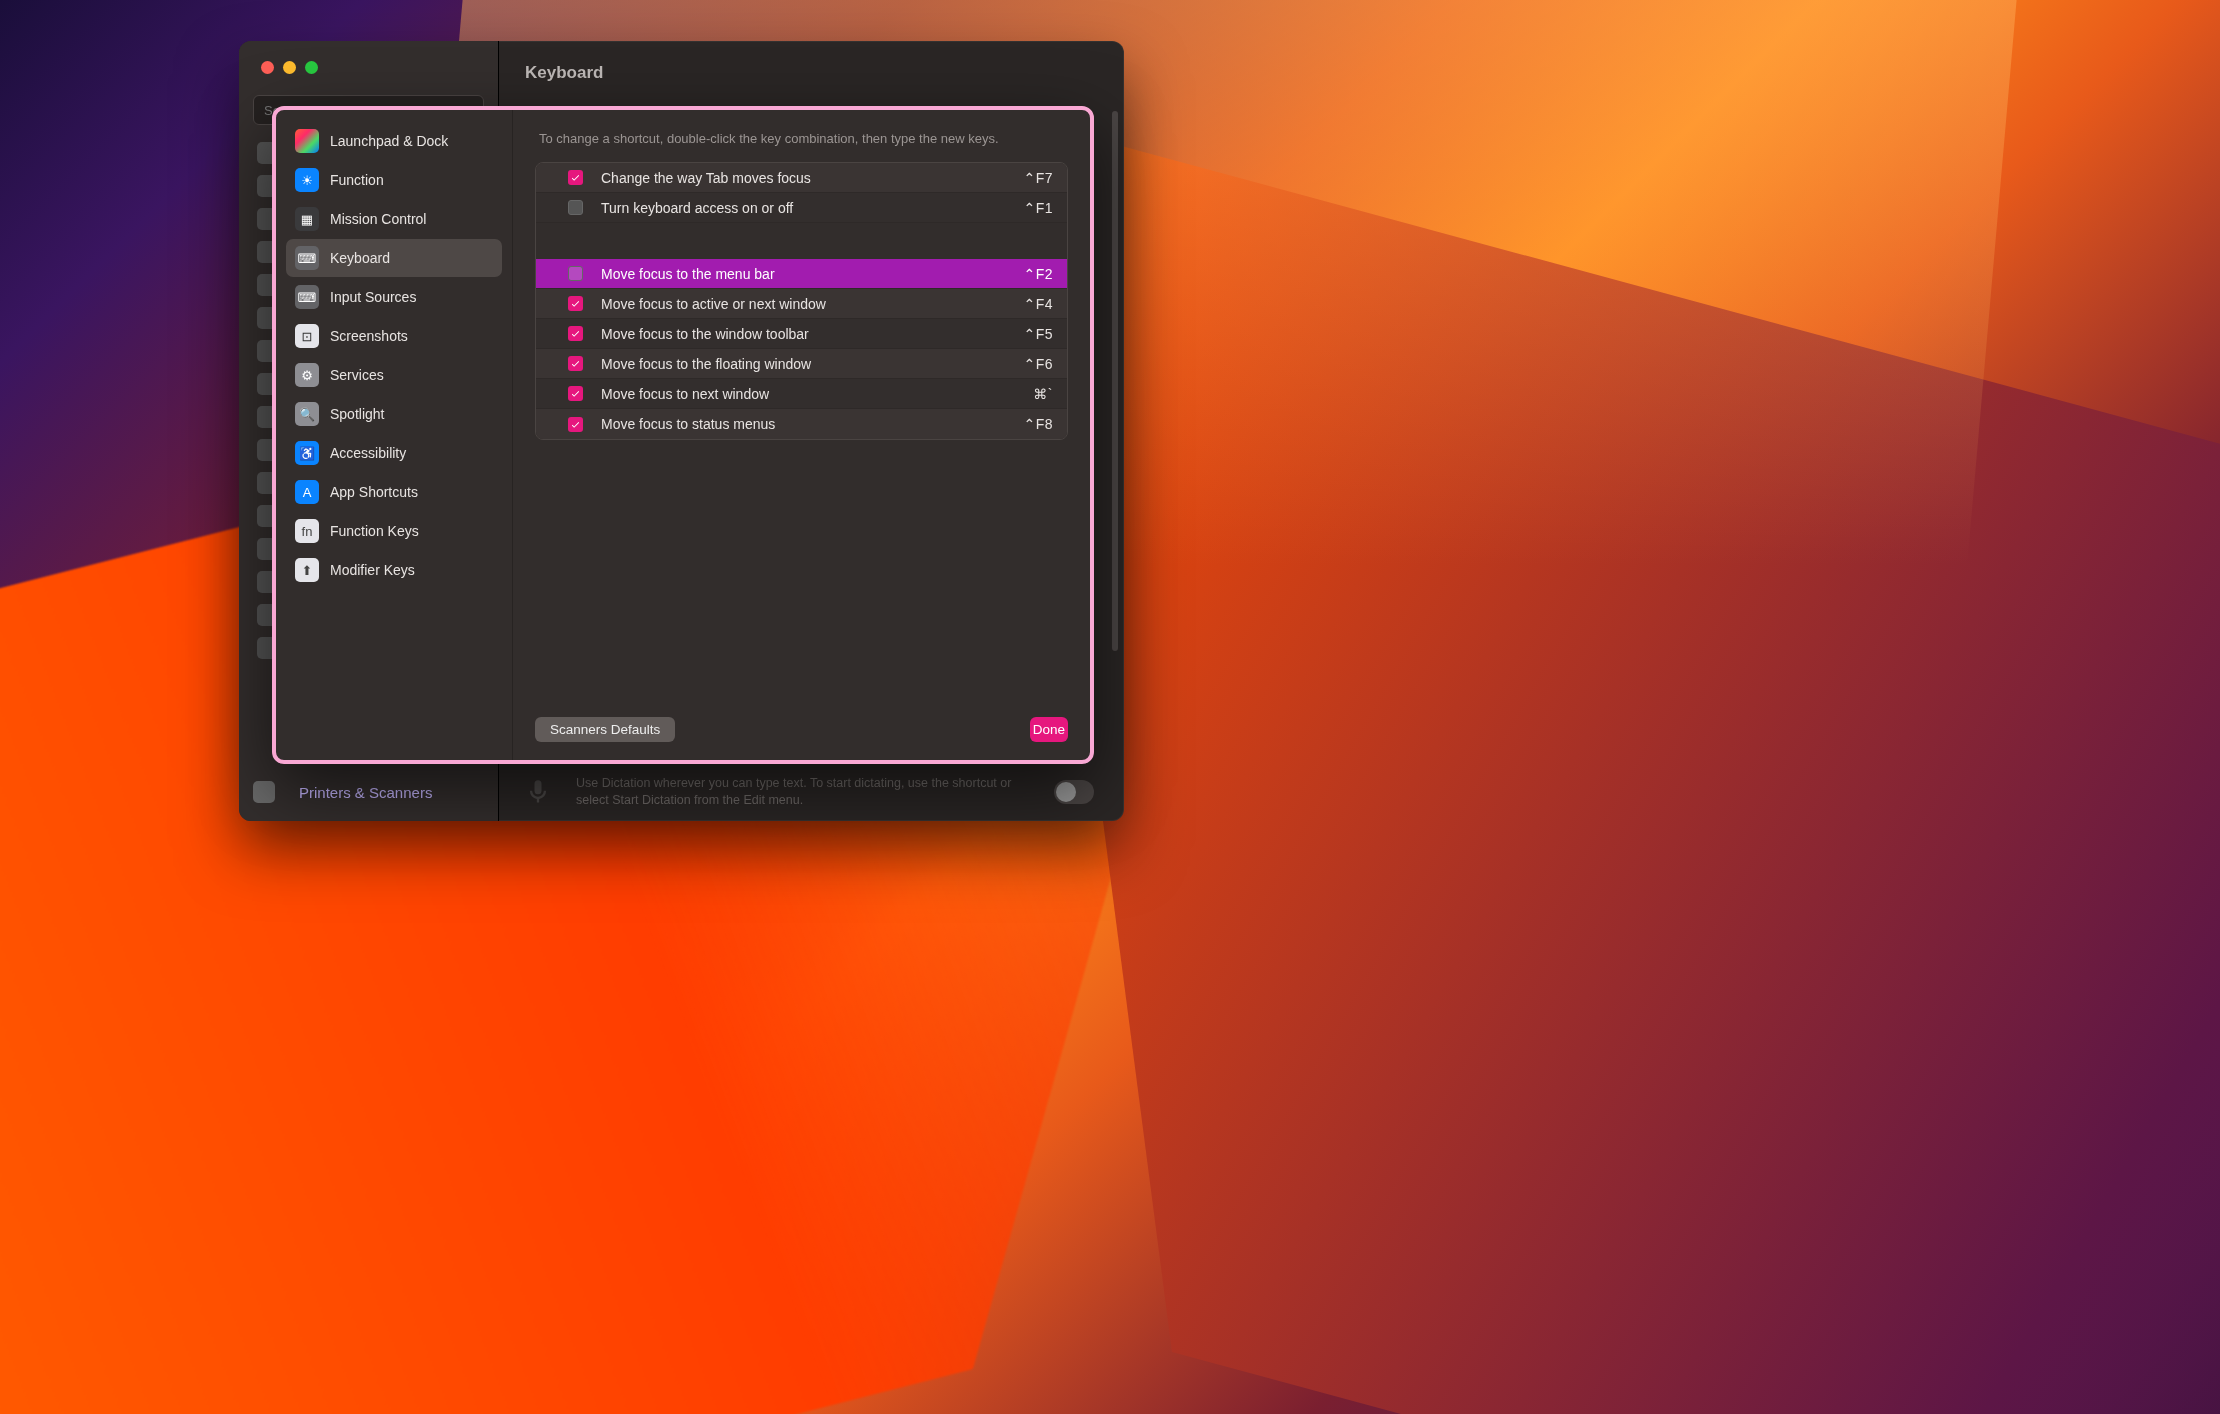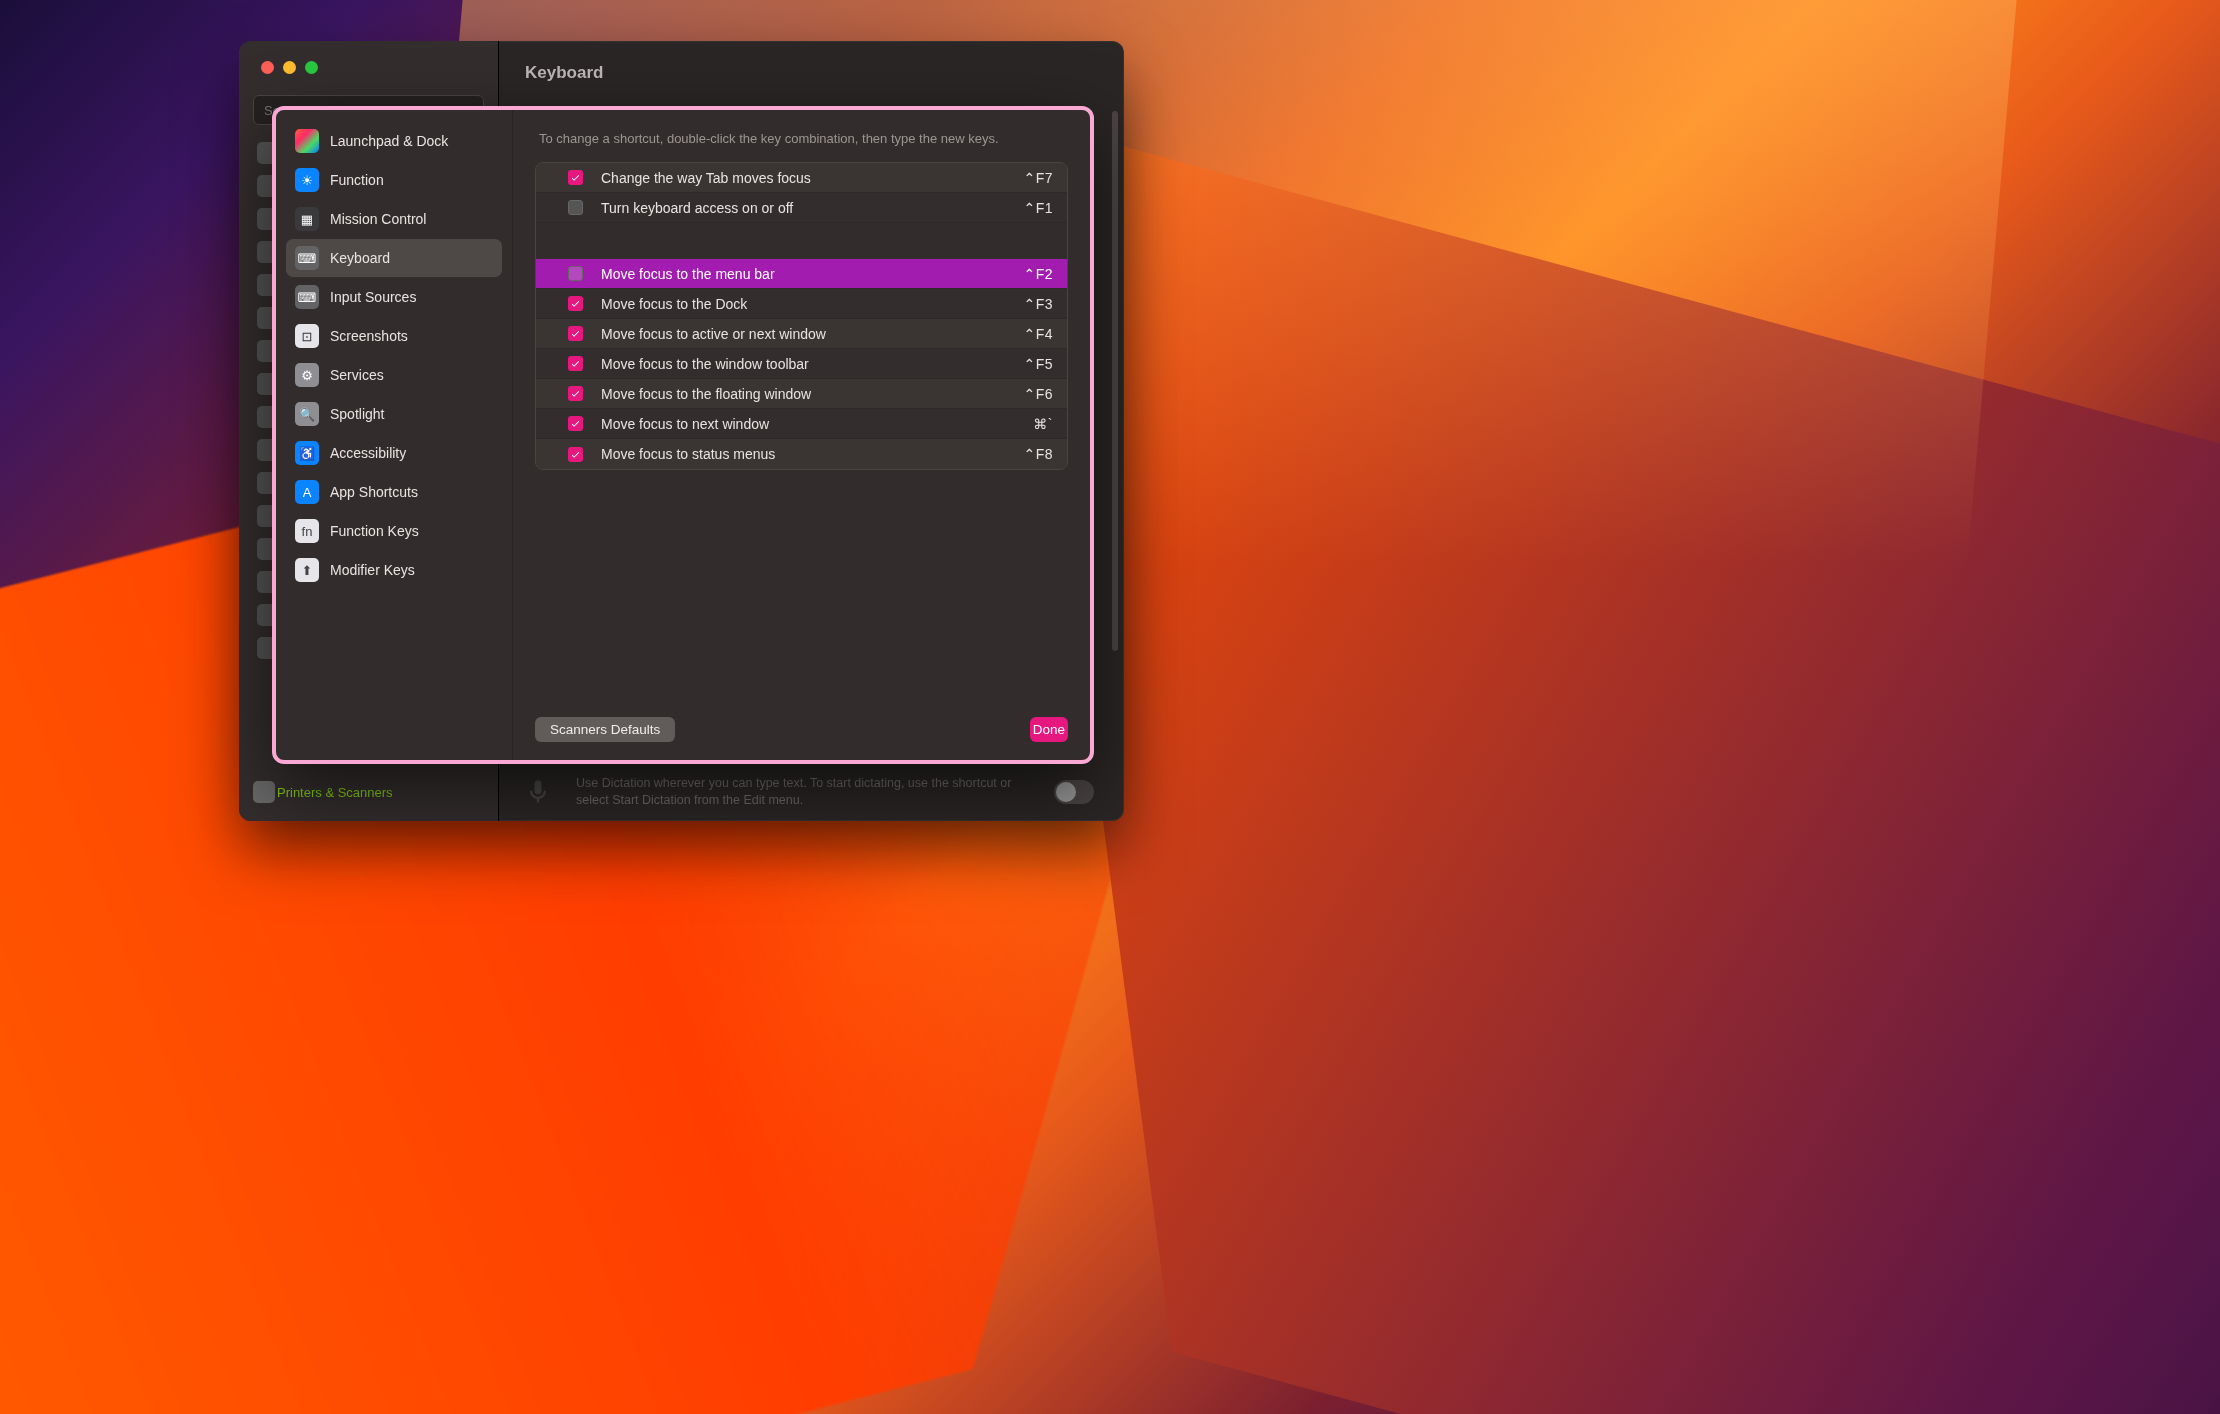--- a/index.html
+++ b/index.html
@@ -35,21 +35,21 @@
 
   .sys-sidebar{ width:260px; background:#332e2d; border-right:1px solid #000; flex-shrink:0; padding-top:54px; display:flex; flex-direction:column; }
   .sys-search-row{ padding:0 14px 8px; }
   .sys-search{ width:100%; height:30px; background:#252120; border:1px solid #4a4443; border-radius:6px; padding:0 10px; color:#888; font-size:13px; }
   .sys-side-items{ flex:1; overflow:hidden; padding:4px 10px;}
   .sys-side-item{ display:flex; align-items:center; gap:10px; padding:5px 8px; border-radius:6px; font-size:13.5px; color:#e6e2e0; margin-bottom:1px; position:relative;}
   .sys-side-item .sicon{ width:22px; height:22px; border-radius:5px; background:#555; flex-shrink:0;}
   .sys-content{ flex:1; display:flex; flex-direction:column;}
   .sys-title{ padding:22px 26px 10px; font-size:17px; font-weight:600; color:#bdb8b6;}
 
-  .sys-bottom-row{position:absolute; bottom:18px; left:14px; display:flex; align-items:center; gap:2px; color:#84cc16; font-size:13px;}
+  .sys-bottom-row{position:absolute; bottom:18px; left:14px; display:flex; align-items:center; gap:24px; color:#c4b5fd; font-size:15px;}
   .sys-bottom-row .sicon{width:22px;height:22px;border-radius:5px;background:#6a6a6a;}
 
   .dict-row{ position:absolute; bottom:12px; left:285px; right:30px; display:flex; align-items:center; gap:24px; color:#6f6a68; font-size:12.5px; line-height:1.35;}
   .mic-ic{ width:28px; height:28px; flex-shrink:0; opacity:.35; }
   .toggle{ width:40px; height:24px; background:#4a4544; border-radius:12px; position:relative; flex-shrink:0;}
   .toggle::after{content:""; position:absolute; left:2px; top:2px; width:20px; height:20px; background:#999; border-radius:50%;}
 
   .content-scroll{position:absolute; right:6px; top:70px; width:6px; height:540px; background:#4b4645; border-radius:3px;}
 
   
@@ -313,29 +313,20 @@
           <div class="sc-row alt">
             <span class="sc-check off"></span>
             <span class="sc-label">Turn keyboard access on or off</span>
             <span class="sc-key">⌃F1</span>
           </div>
           <div class="sc-row selected">
             <span class="sc-check off"></span>
             <span class="sc-label">Move focus to the menu bar</span>
             <span class="sc-key">⌃F2</span>
           </div>
-          <div class="sc-row alt">
-            <span class="sc-check on">
-              <svg viewBox="0 0 24 24">
-                <path fill="#fff" d="M9 16.2l-3.5-3.5L4 14.2 9 19.2 20 8.2l-1.5-1.5z"></path>
-              </svg>
-            </span>
-            <span class="sc-label">Move focus to the Dock</span>
-            <span class="sc-key">⌃F3</span>
-          </div>
           <div class="sc-row">
             <span class="sc-check on">
               <svg viewBox="0 0 24 24">
                 <path fill="#fff" d="M9 16.2l-3.5-3.5L4 14.2 9 19.2 20 8.2l-1.5-1.5z"></path>
               </svg>
             </span>
             <span class="sc-label">Move focus to active or next window</span>
             <span class="sc-key">⌃F4</span>
           </div>
           <div class="sc-row alt">

